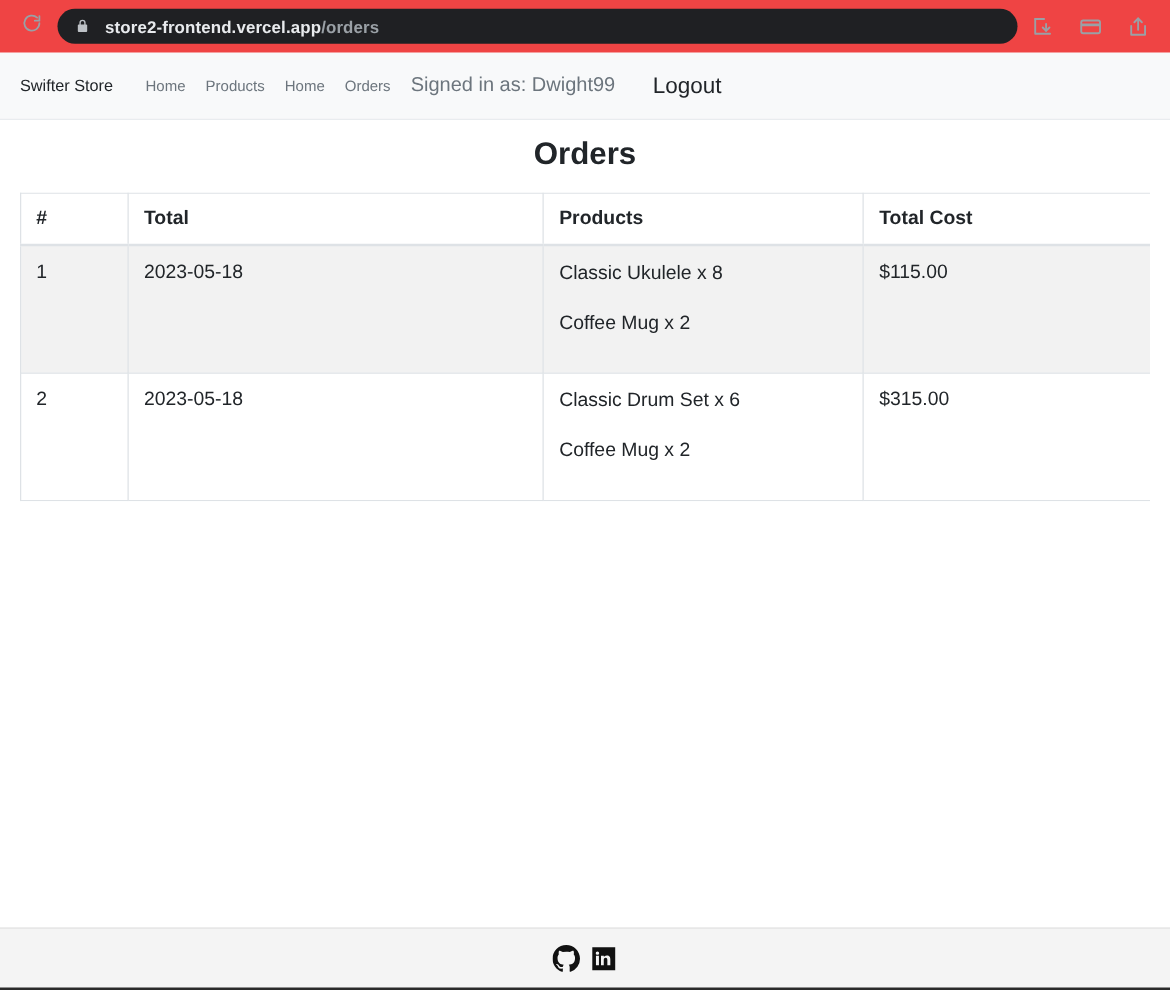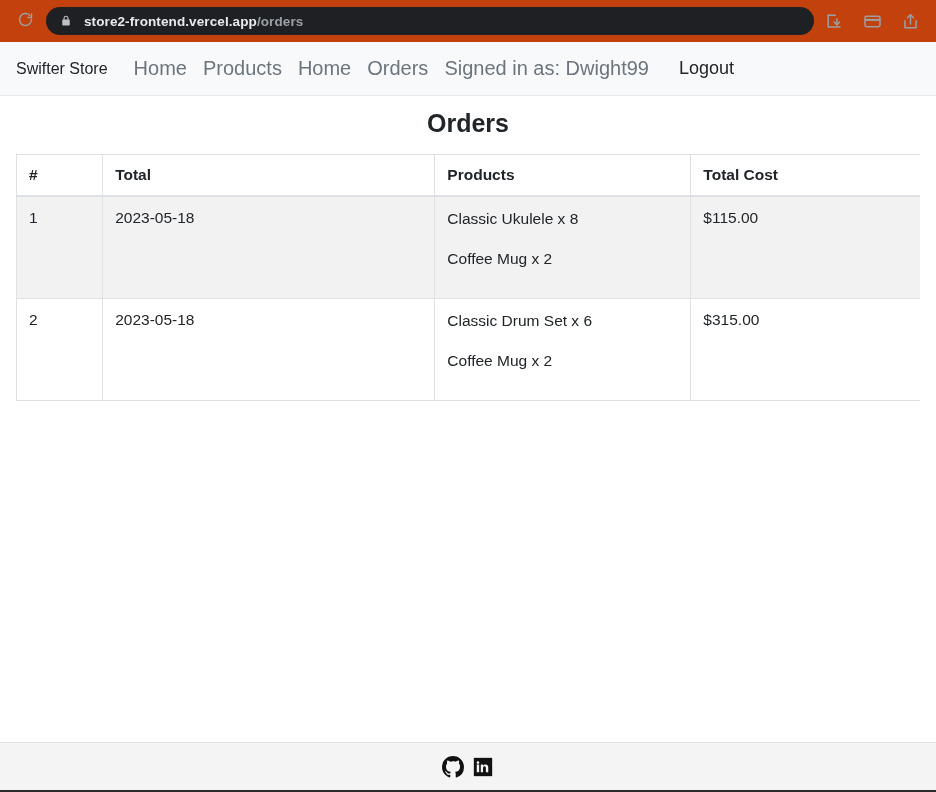--- a/index.html
+++ b/index.html
@@ -7,21 +7,21 @@
     margin: 0; padding: 0;
     width: 936px; height: 792px;
     overflow: hidden;
     background: #ffffff;
     font-family: "Liberation Sans", sans-serif;
   }
 
   
   .browser-bar {
     height: 42px;
-    background: #c2410c;
+    background: #ef4444;
     display: flex;
     align-items: center;
     padding: 0 10px;
     position: relative;
   }
   .reload-btn {
     width: 30px; height: 30px;
     display: flex; align-items: center; justify-content: center;
     flex: 0 0 auto;
     margin-right: 6px;
@@ -58,35 +58,35 @@
   
   .site-nav {
     height: 54px;
     background: #f8f9fa;
     display: flex;
     align-items: center;
     padding: 0 16px;
     border-bottom: 1px solid #e9ecef;
   }
   .brand {
-    font-size: 16px;
+    font-size: 13px;
     color: #212529;
     margin-right: 26px;
     white-space: nowrap;
   }
   .nav-links { display: flex; align-items: center; }
   .nav-link {
-    font-size: 20px;
+    font-size: 12px;
     color: #6c757d;
     margin-right: 16px;
     white-space: nowrap;
     text-decoration: none;
   }
   .nav-user {
-    font-size: 20px;
+    font-size: 16px;
     color: #6c757d;
     white-space: nowrap;
     margin-right: 30px;
   }
   .nav-logout {
     font-size: 18px;
     color: #212529;
     white-space: nowrap;
   }
 

